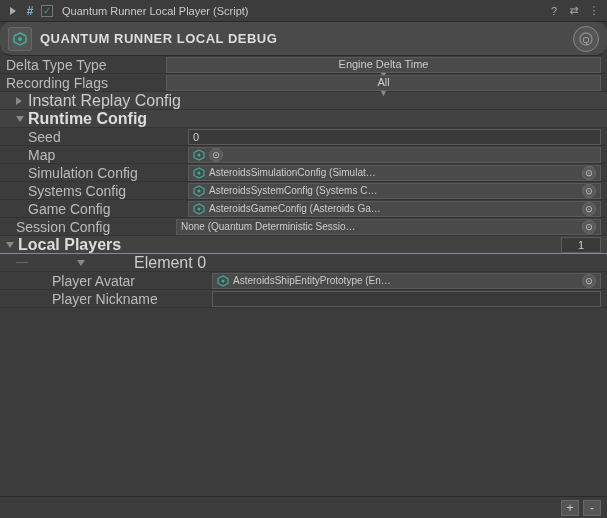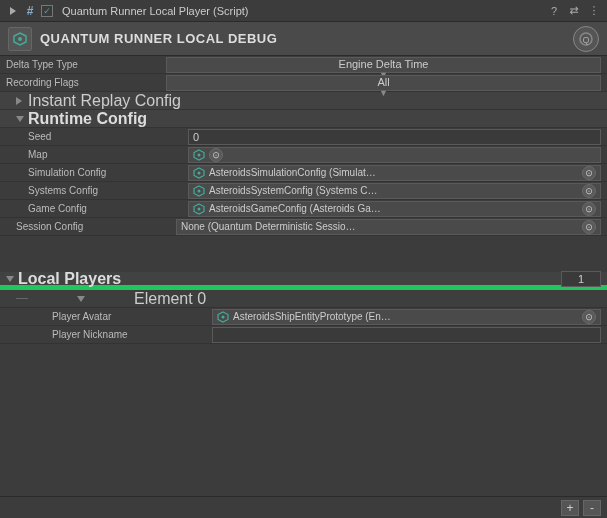--- a/index.html
+++ b/index.html
@@ -52,20 +52,21 @@
 
     
     .header {
       background: #4a4a4a;
       height: 34px;
       display: flex;
       align-items: center;
       padding: 0 8px;
       gap: 8px;
       border-bottom: 1px solid #2a2a2a;
+      border-radius: 11px;
     }
     .header-icon {
       width: 24px;
       height: 24px;
       background: #555;
       border: 1px solid #666;
       border-radius: 2px;
       display: flex;
       align-items: center;
       justify-content: center;
@@ -102,21 +103,21 @@
       display: flex;
       align-items: center;
       height: 18px;
       padding: 0 6px;
       border-bottom: 1px solid #333;
     }
     .prop-label {
       color: #bbb;
       width: 160px;
       min-width: 160px;
-      font-size: 10px;
+      font-size: 14px;
       white-space: nowrap;
       overflow: hidden;
     }
     .prop-value {
       flex: 1;
       display: flex;
       align-items: center;
     }
 
     
@@ -246,22 +247,21 @@
       padding: 0 4px;
     }
 
     
     .lp-header {
       display: flex;
       align-items: center;
       height: 18px;
       padding: 0 6px;
       background: #424242;
-      border-bottom: 5px solid #22c55e;
-      margin-top: 36px;
+      border-bottom: 1px solid #22c55e;
     }
     .lp-count {
       margin-left: auto;
       background: #3a3a3a;
       border: 1px solid #5a5a5a;
       color: #ccc;
       font-size: 11px;
       width: 40px;
       height: 16px;
       text-align: center;

